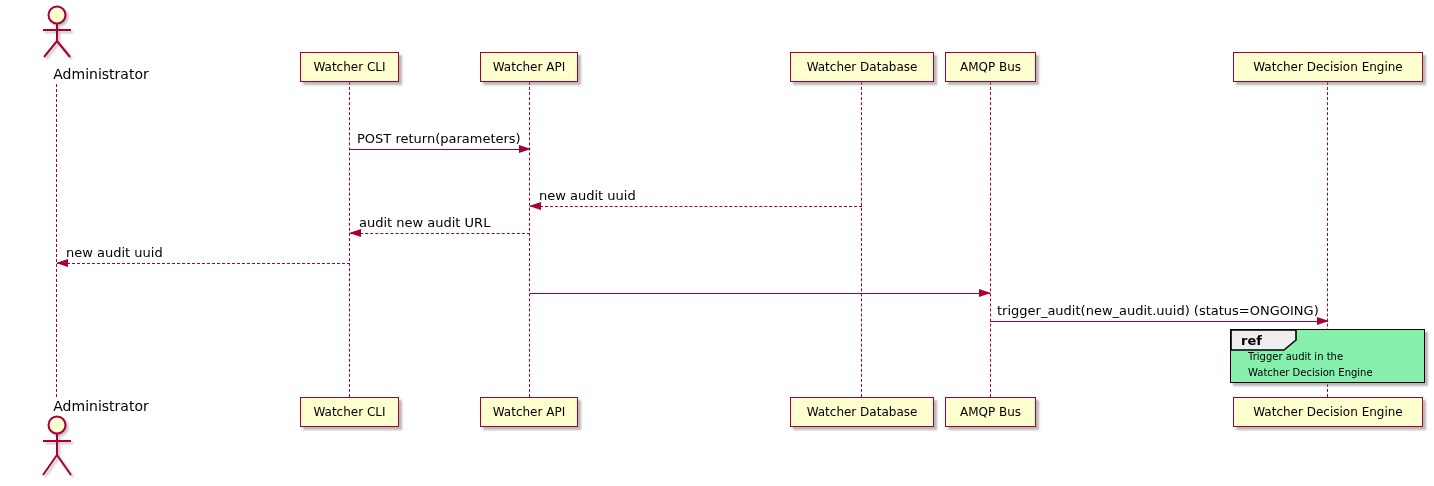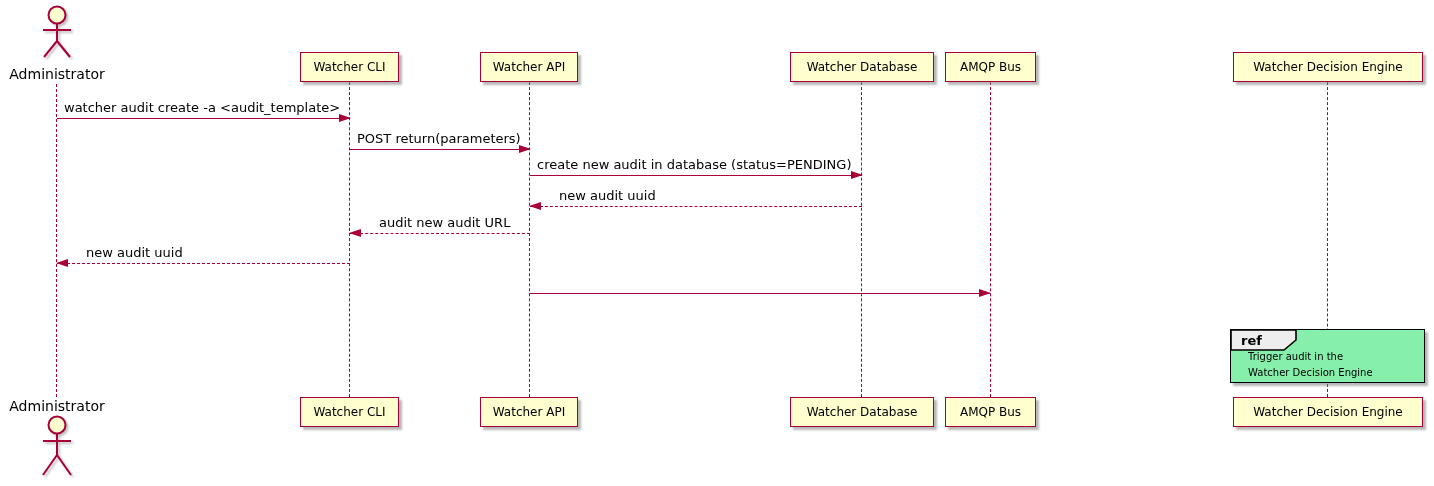--- a/index.html
+++ b/index.html
@@ -16,27 +16,27 @@
     font-family:"DejaVu Sans","Liberation Sans",sans-serif;color:var(--text);
   }
   .lifeline{position:absolute;width:0;border-left:1px dashed var(--border);}
   .pbox{
     position:absolute;height:30px;box-sizing:border-box;
     background:var(--fill);border:1.8px solid var(--border);
     box-shadow:3px 3px 2px rgba(125,125,125,0.55);
     display:flex;align-items:center;justify-content:center;
     font-size:12px;white-space:nowrap;z-index:3;
   }
-  .actor-label{position:absolute;width:114px;text-align:center;font-size:14px;white-space:nowrap;z-index:3;}
+  .actor-label{position:absolute;width:114px;text-align:center;font-size:14px;white-space:nowrap;z-index:3;padding-left:44px;}
   .actor-svg{position:absolute;z-index:3;filter:drop-shadow(2.5px 2.5px 1px rgba(125,125,125,0.5));}
   .message{position:absolute;height:20px;border-bottom:1px solid var(--msg);z-index:2;}
   .message.dashed{border-bottom-style:dashed;}
   .msg-label{position:absolute;bottom:3px;font-size:13px;white-space:nowrap;}
   .message.right .msg-label{left:7px;}
-  .message.left .msg-label{left:29px;}
+  .message.left .msg-label{left:9px;}
   .arrow{position:absolute;bottom:-4px;width:0;height:0;
     border-top:4.5px solid transparent;border-bottom:4.5px solid transparent;}
   .message.right .arrow{right:-1px;border-left:12px solid var(--msg);}
   .message.left .arrow{left:-1px;border-right:12px solid var(--msg);}
   .refbox{
     position:absolute;left:1230px;top:329px;width:195px;height:54px;box-sizing:border-box;
     background:#86efac;border:1.8px solid var(--refborder);
     box-shadow:3px 3px 2px rgba(125,125,125,0.55);z-index:5;
   }
   .ref-tab{position:absolute;top:-1px;left:-1px;}
@@ -63,45 +63,41 @@
     <line x1="20" y1="37" x2="33" y2="53" stroke="#A80036" stroke-width="2"></line>
   </svg>
   <div class="actor-label" style="left:0px;top:66px;">Administrator</div>
 
   <div class="pbox" style="left:300px;top:52px;width:99px;">Watcher CLI</div>
   <div class="pbox" style="left:480px;top:52px;width:98px;">Watcher API</div>
   <div class="pbox" style="left:790px;top:52px;width:144px;">Watcher Database</div>
   <div class="pbox" style="left:945px;top:52px;width:91px;">AMQP Bus</div>
   <div class="pbox" style="left:1233px;top:52px;width:190px;">Watcher Decision Engine</div>
 
-  <div class="message right" style="left:57px;top:98px;width:293px;">
-    <div class="msg-label">watcher audit create -a &lt;audit_template&gt;</div>
-    <span class="arrow"></span>
-  </div>
   <div class="message right" style="left:350px;top:129px;width:180px;">
     <div class="msg-label">POST return(parameters)</div>
-    <span class="arrow"></span>
-  </div>
-  <div class="message right" style="left:530px;top:155px;width:332px;">
-    <div class="msg-label">create new audit in database (status=PENDING)</div>
     <span class="arrow"></span>
   </div>
   <div class="message left dashed" style="left:530px;top:186px;width:332px;">
     <div class="msg-label">new audit uuid</div>
     <span class="arrow"></span>
   </div>
   <div class="message left dashed" style="left:350px;top:213px;width:180px;">
     <div class="msg-label">audit new audit URL</div>
     <span class="arrow"></span>
   </div>
   <div class="message left dashed" style="left:57px;top:243px;width:293px;">
     <div class="msg-label">new audit uuid</div>
     <span class="arrow"></span>
   </div>
   <div class="message right" style="left:530px;top:273px;width:460px;">
+    <span class="arrow"></span>
+  </div>
+  <div class="message right" style="left:990px;top:301px;width:338px;">
+    <div class="msg-label">trigger_audit(new_audit.uuid) (status=ONGOING)</div>
     <span class="arrow"></span>
   </div>
 
   <div class="refbox">
     <svg class="ref-tab" width="70" height="22" viewBox="0 0 70 22">
       <path d="M1,1 H66 V11 L54,21 H1 Z" fill="#EEEEEE" stroke="#000000" stroke-width="1.6"></path>
       <text x="11" y="16" class="ref-kw">ref</text>
     </svg>
     <div class="ref-body">
       <div>Trigger audit in the</div>

